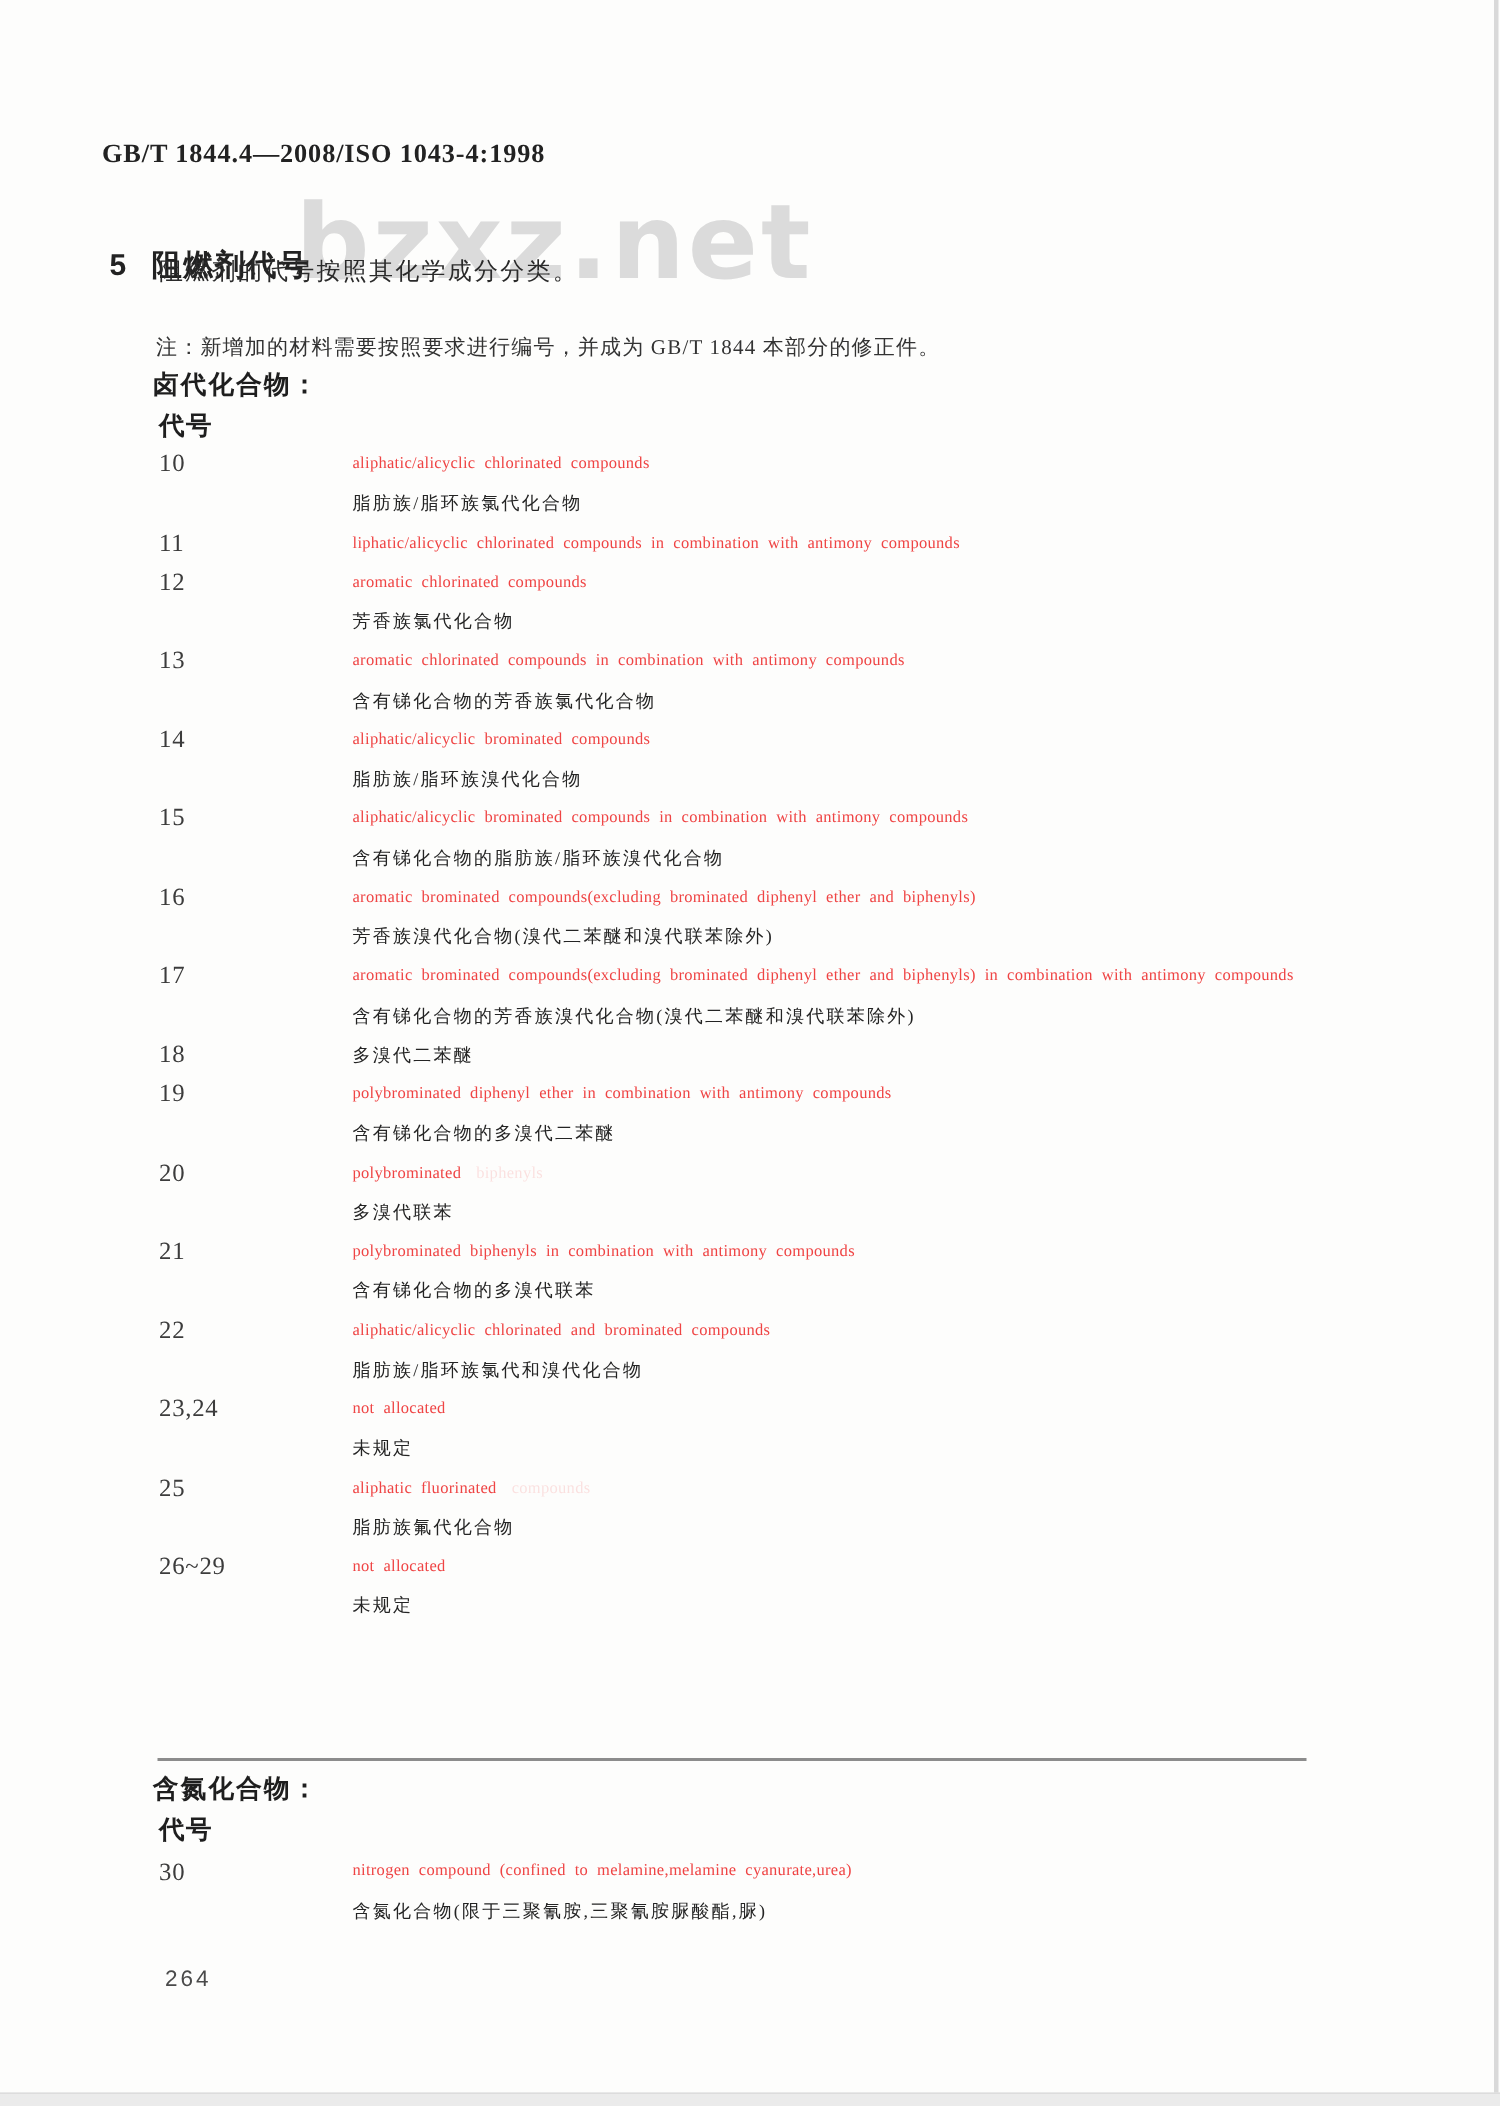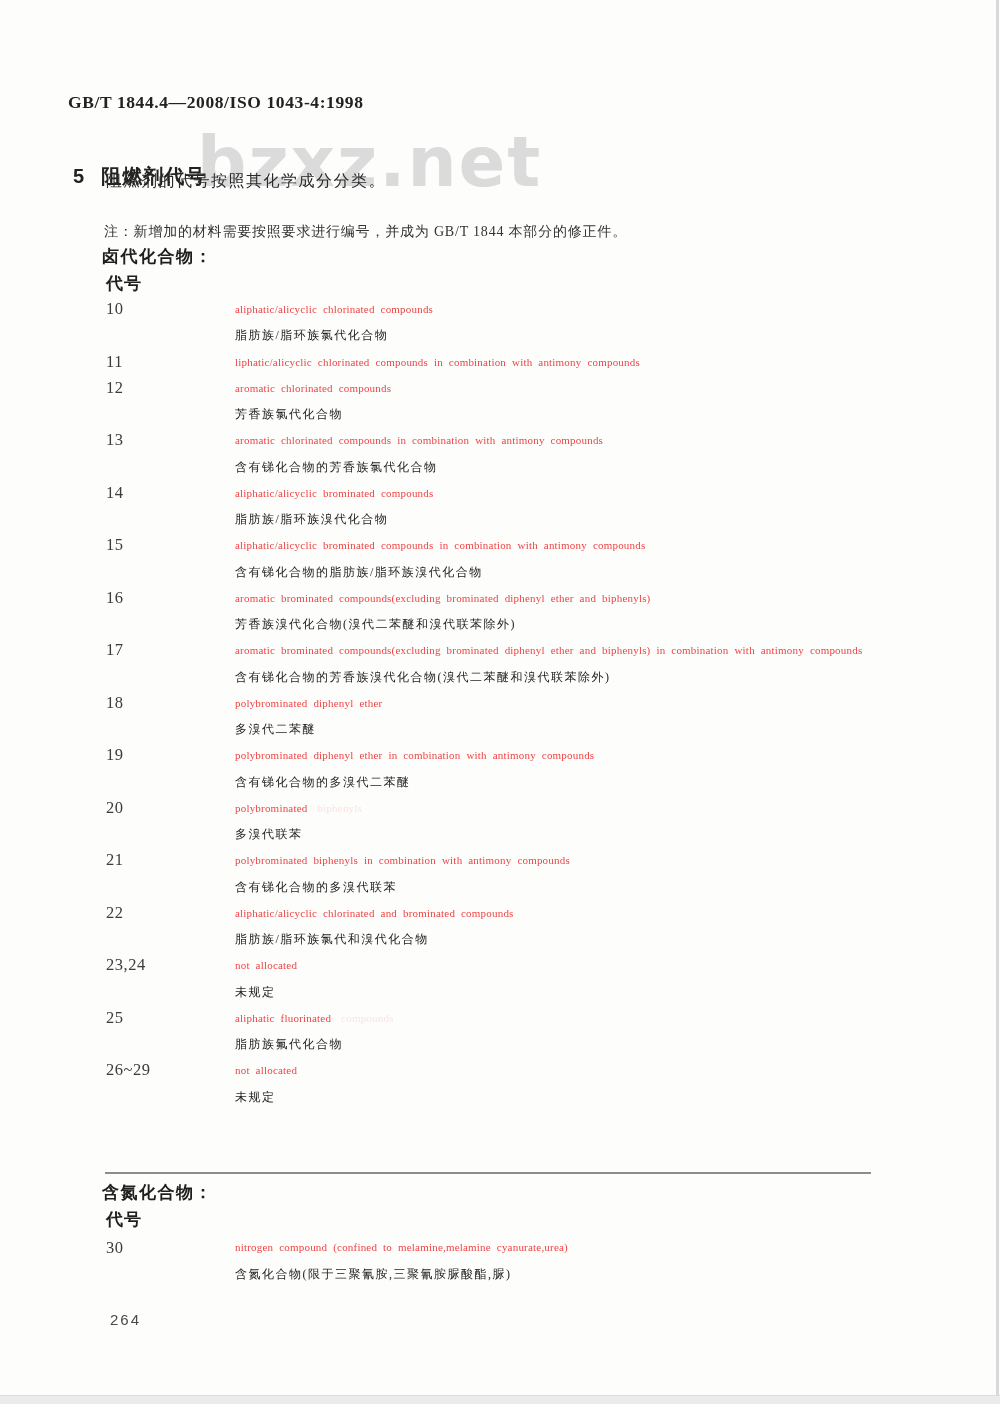--- a/index.html
+++ b/index.html
@@ -170,21 +170,20 @@
         <div class="code">17</div>
         <div class="desc">
             <div class="en">aromatic brominated compounds(excluding brominated diphenyl ether and biphenyls) in combination with antimony compounds</div>
         <div class="zh">含有锑化合物的芳香族溴代化合物(溴代二苯醚和溴代联苯除外)</div>
           </div>
       </div>
 
       <div class="row">
         <div class="code">18</div>
         <div class="desc">
-            <div class="en">polybrominated diphenyl ether</div>
         <div class="zh">多溴代二苯醚</div>
           </div>
       </div>
 
       <div class="row">
         <div class="code">19</div>
         <div class="desc">
             <div class="en">polybrominated diphenyl ether in combination with antimony compounds</div>
         <div class="zh">含有锑化合物的多溴代二苯醚</div>
           </div>

